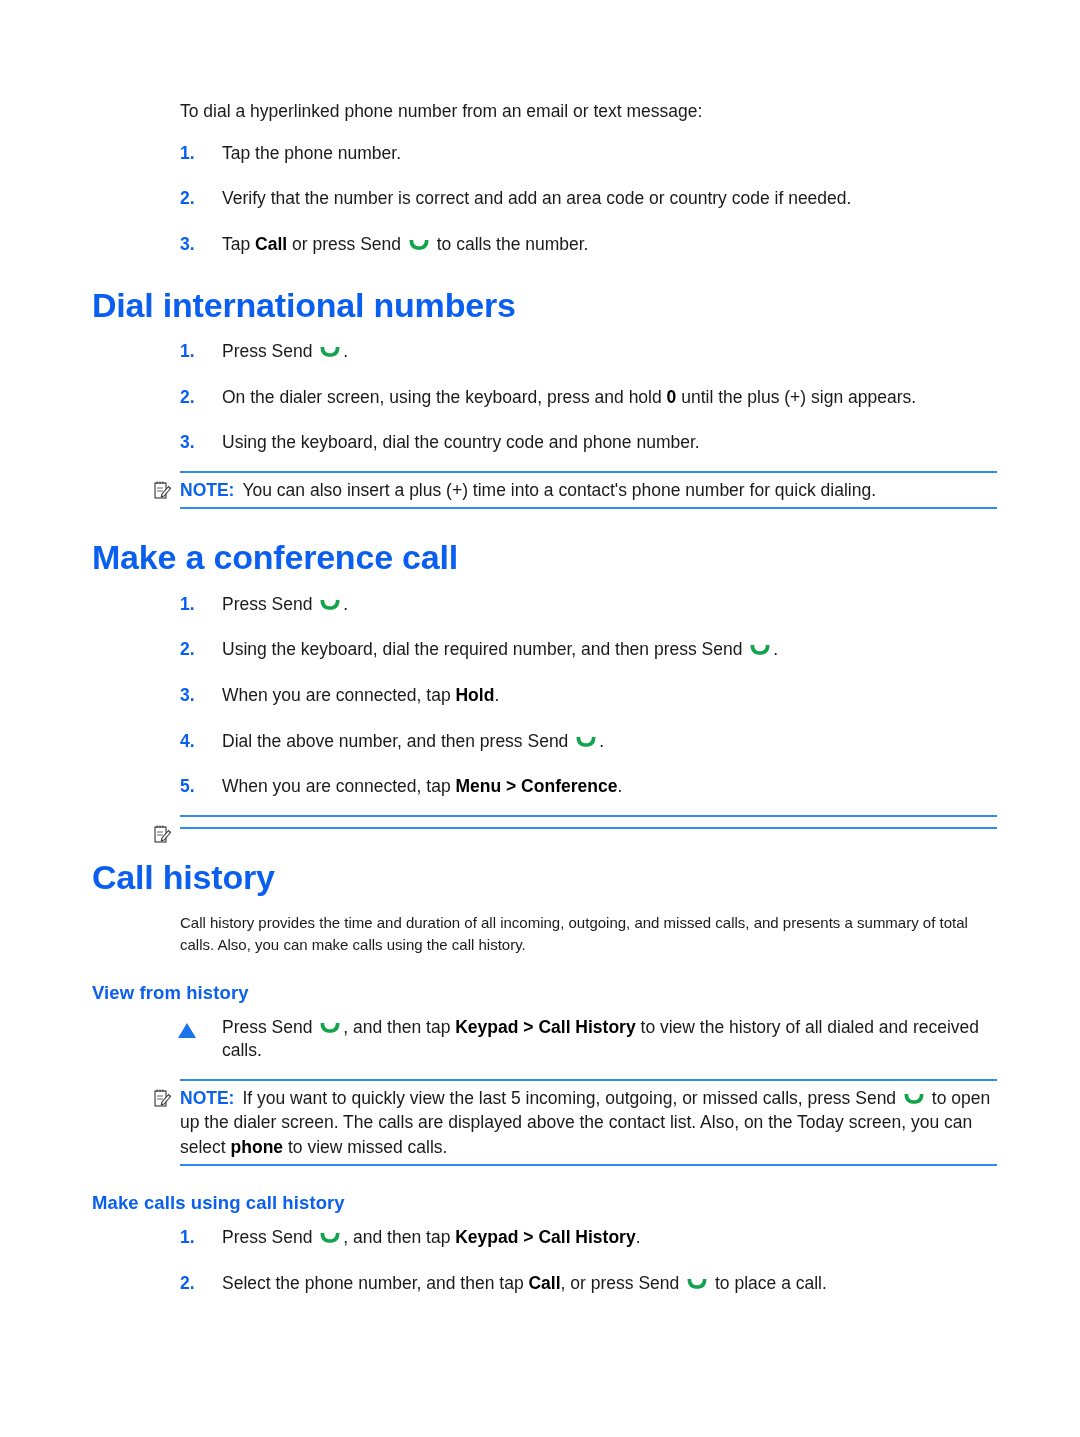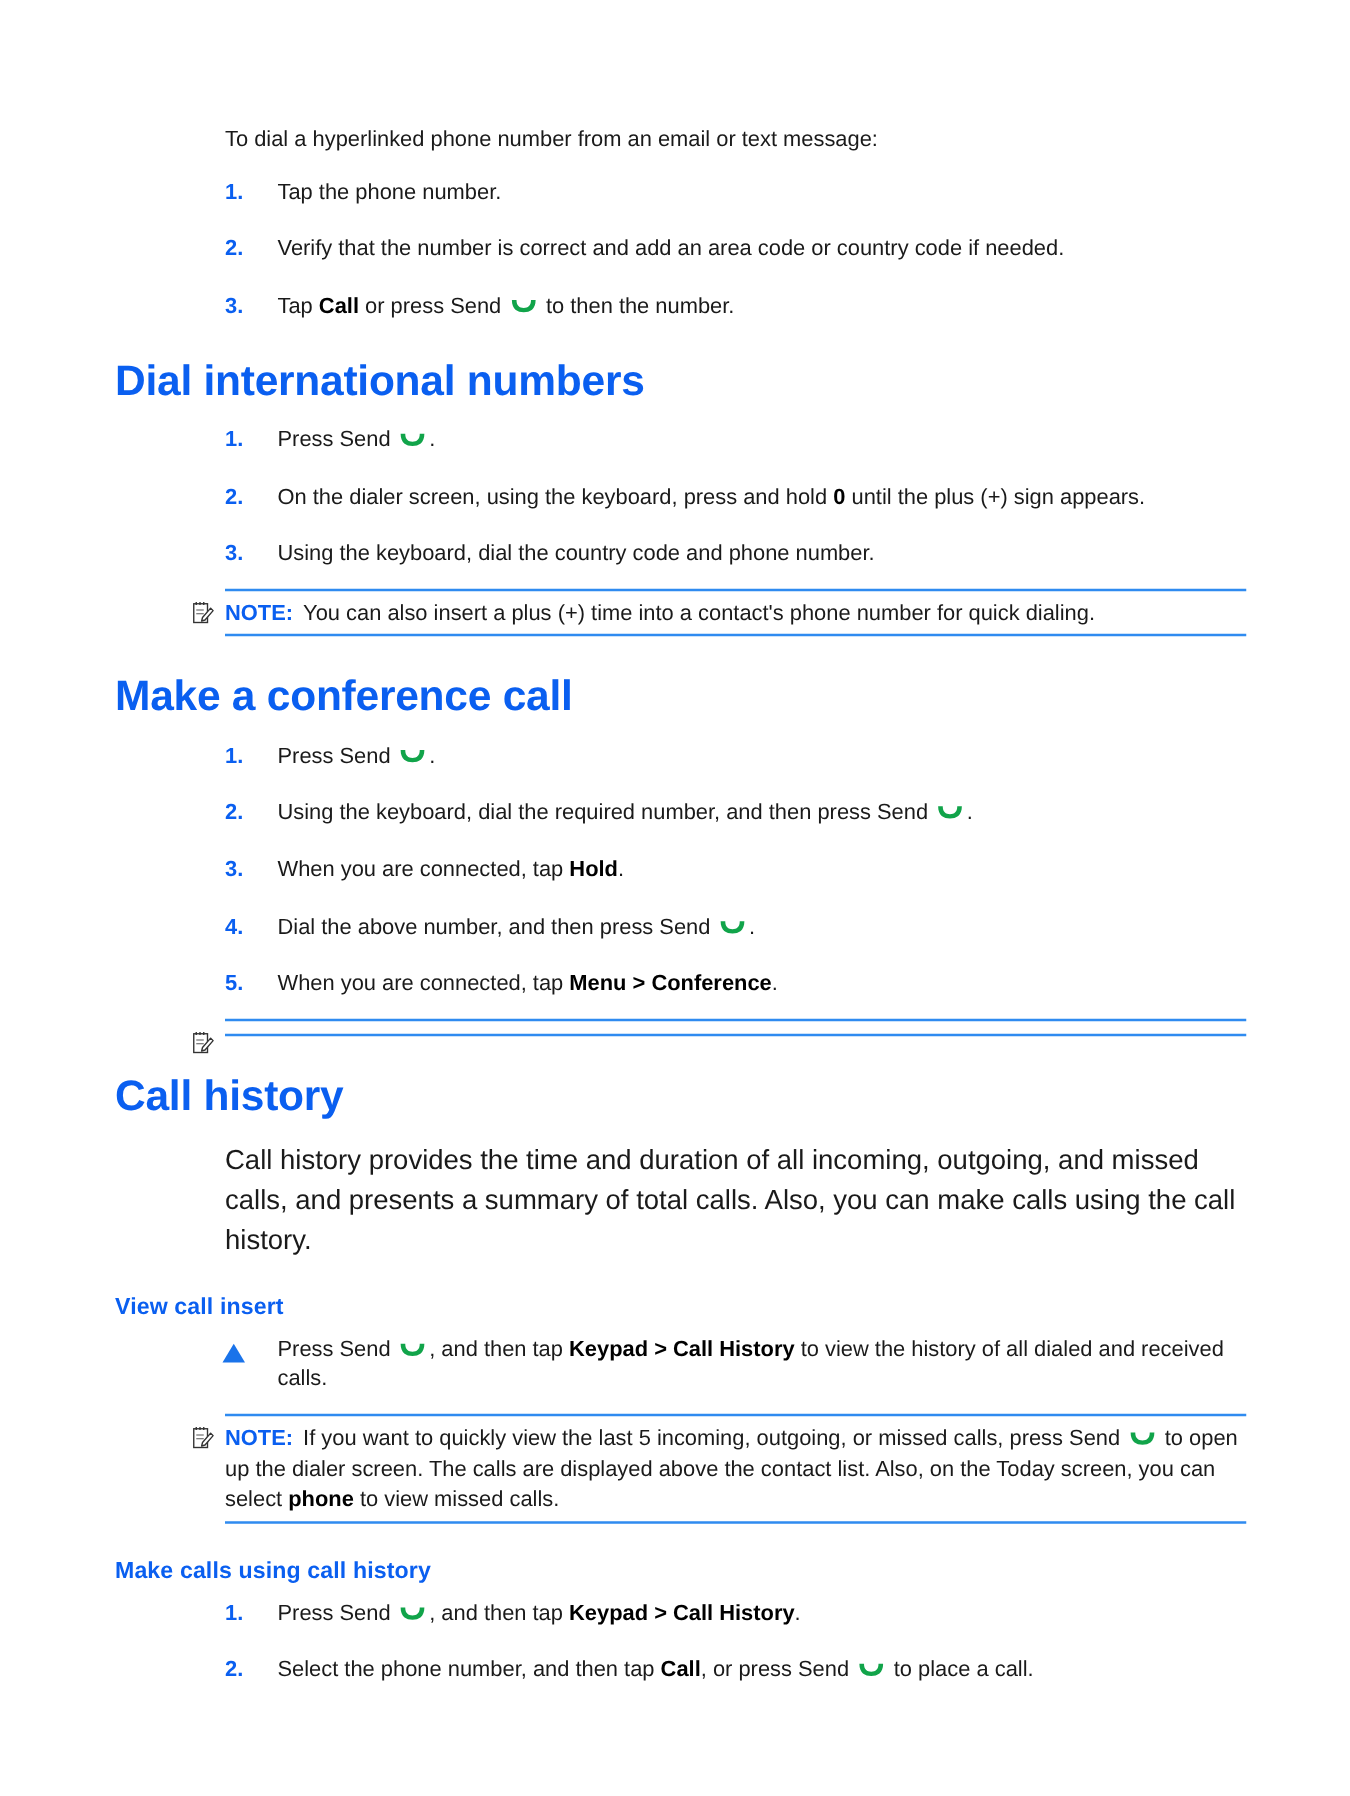--- a/index.html
+++ b/index.html
@@ -50,21 +50,21 @@
 
   h2.sub-title {
     font-size: 18.5px;
     font-weight: bold;
     color: #0a5ff0;
     margin: 26px 0 12px 0;
     letter-spacing: 0.1px;
   }
 
   p.body-para {
-    font-size: 22px;
+    font-size: 15px;
     line-height: 1.45;
     margin: 0 0 1px 88px;
     color: #1a1a1a;
   }
 
   
   .steps {
     list-style: none;
     margin: 0;
     padding: 0;
@@ -191,21 +191,21 @@
         <span>Tap the phone number.</span>
       </li>
       <li class="step">
         <span class="step-marker">2.</span>
         <span>Verify that the number is correct and add an area code or country code if needed.</span>
       </li>
       <li class="step">
         <span class="step-marker">3.</span>
         <span>Tap </span><b>Call</b><span> or press Send </span><span class="send-icon"><svg width="22" height="12" viewBox="0 0 22 12">
               <path d="M1.5 1 C1.5 8.5 6 10.8 11 10.8 C16 10.8 20.5 8.5 20.5 1 L16.8 1 C16.8 5.6 14.4 7.3 11 7.3 C7.6 7.3 5.2 5.6 5.2 1 Z" fill="#11a44a"></path>
-            </svg></span><span> to then the number.</span>
+            </svg></span><span> to calls the number.</span>
       </li>
     </ol>
 
     <h1 class="section-title">Dial international numbers</h1>
     <ol class="steps">
       <li class="step">
         <span class="step-marker">1.</span>
         <span>Press Send </span><span class="send-icon"><svg width="22" height="12" viewBox="0 0 22 12">
               <path d="M1.5 1 C1.5 8.5 6 10.8 11 10.8 C16 10.8 20.5 8.5 20.5 1 L16.8 1 C16.8 5.6 14.4 7.3 11 7.3 C7.6 7.3 5.2 5.6 5.2 1 Z" fill="#11a44a"></path>
             </svg></span><span>.</span>
@@ -287,21 +287,21 @@
             <line x1="3" y1="11" x2="9" y2="11" stroke="#555" stroke-width="0.9"></line>
             <path d="M8 14 L14.5 6.5 L16.5 8.5 L10 16 L7.3 16.8 Z" fill="#ffffff" stroke="#333" stroke-width="1.1" stroke-linejoin="round"></path>
           </svg>
         </span>
       </div>
     </div>
 
     <h1 class="section-title">Call history</h1>
     <p class="body-para">Call history provides the time and duration of all incoming, outgoing, and missed calls, and presents a summary of total calls. Also, you can make calls using the call history.</p>
 
-    <h2 class="sub-title">View call insert</h2>
+    <h2 class="sub-title">View from history</h2>
     <ul class="steps">
       <li class="step">
         <span class="step-marker tri"><span class="triangle-bullet"></span></span>
         <span>Press Send </span><span class="send-icon"><svg width="22" height="12" viewBox="0 0 22 12">
               <path d="M1.5 1 C1.5 8.5 6 10.8 11 10.8 C16 10.8 20.5 8.5 20.5 1 L16.8 1 C16.8 5.6 14.4 7.3 11 7.3 C7.6 7.3 5.2 5.6 5.2 1 Z" fill="#11a44a"></path>
             </svg></span><span>, and then tap </span><b>Keypad &gt; Call History</b><span> to view the history of all dialed and received calls.</span>
       </li>
     </ul>
 
     <div class="note">

